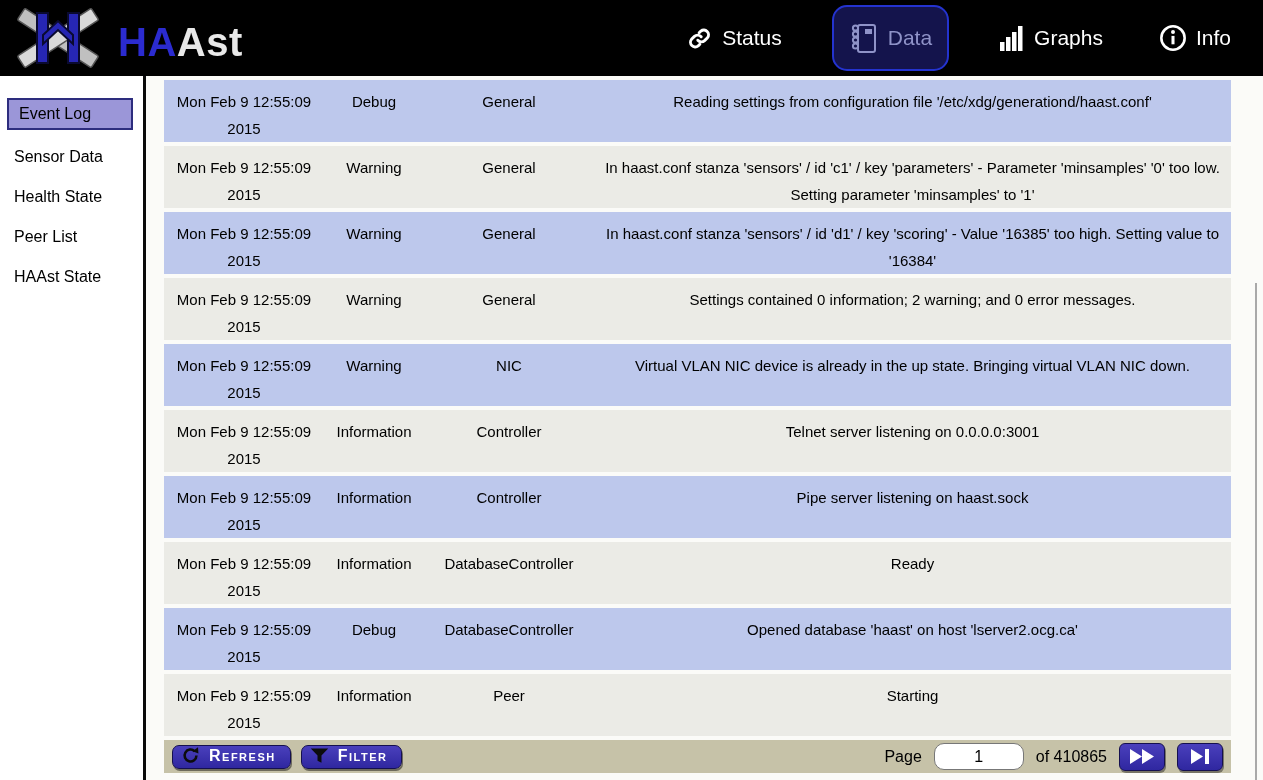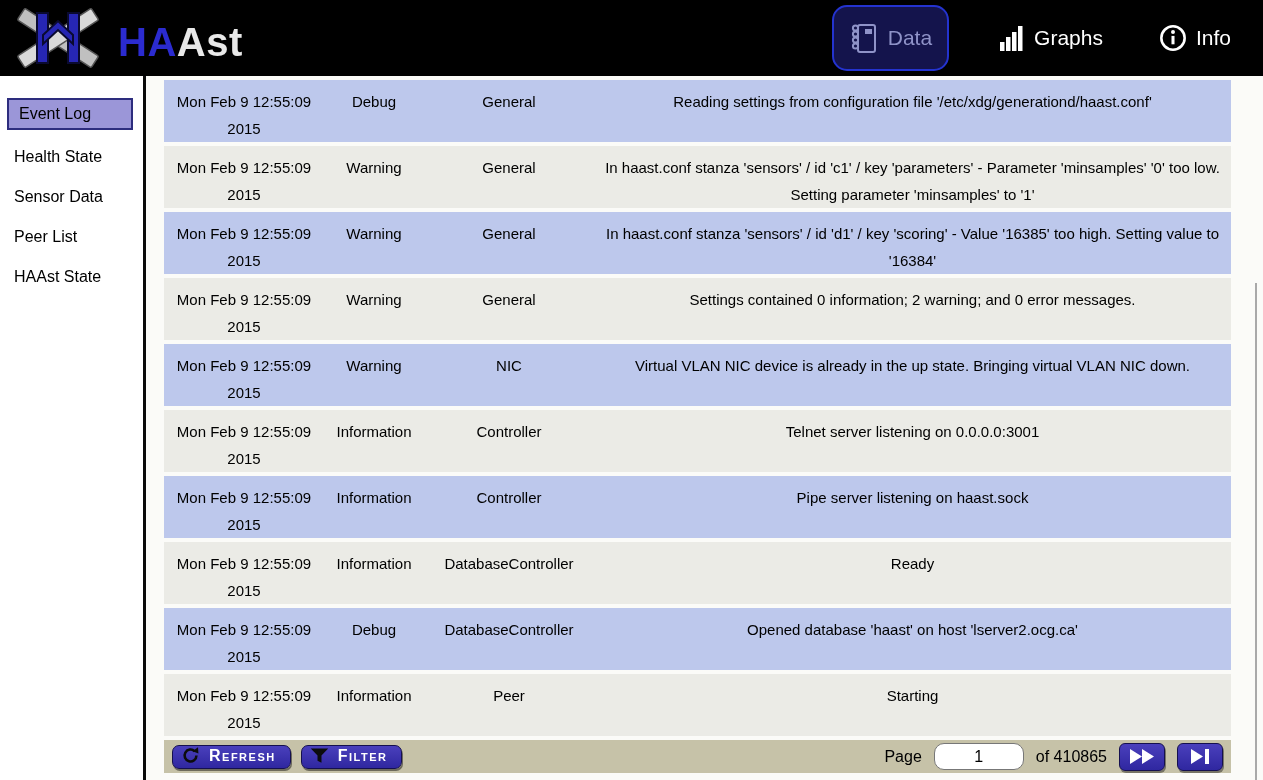--- a/index.html
+++ b/index.html
@@ -106,20 +106,29 @@
           <rect x="27" y="5" width="11" height="50"></rect>
           <rect x="58" y="5" width="11" height="50"></rect>
           <polygon points="33,27 48,13 63,27 63,36 48,22 33,36"></polygon>
         </g>
       </svg>
     </span>
     <span class="logo-text"><span class="logo-ha">HA</span><span class="logo-ast">Ast</span></span>
   </div>
 
   <div class="nav">
+    <div class="nav-item">
+      <span class="icon">
+        <svg width="27" height="27" viewBox="0 0 24 24" fill="none" stroke="#fff" stroke-width="2.6" stroke-linecap="round">
+          <path d="M10.5 13.5a4.2 4.2 0 0 0 6 .4l2.6-2.6a4.2 4.2 0 0 0-5.9-5.9l-1.5 1.5"></path>
+          <path d="M13.5 10.5a4.2 4.2 0 0 0-6-.4l-2.6 2.6a4.2 4.2 0 0 0 5.9 5.9l1.5-1.5"></path>
+        </svg>
+      </span>
+      <span class="nav-label">Status</span>
+    </div>
 
     <div class="nav-item active">
       <span class="icon">
         <svg width="30" height="34" viewBox="0 0 30 34" fill="none" stroke="#8f93c8" stroke-width="2">
           <rect x="9" y="4" width="17" height="27" rx="2"></rect>
           <rect x="16" y="8" width="7" height="5" fill="#8f93c8" stroke="none"></rect>
           <circle cx="6.5" cy="7" r="2.6"></circle>
           <circle cx="6.5" cy="13" r="2.6"></circle>
           <circle cx="6.5" cy="19" r="2.6"></circle>
           <circle cx="6.5" cy="25" r="2.6"></circle>
@@ -149,22 +158,22 @@
         </svg>
       </span>
       <span class="nav-label">Info</span>
     </div>
   </div>
 </div>
 
 <div class="layout">
   <div class="sidebar">
     <div class="sidebar-item active">Event Log</div>
+    <div class="sidebar-item">Sensor Data</div>
     <div class="sidebar-item">Health State</div>
-    <div class="sidebar-item">Sensor Data</div>
     <div class="sidebar-item">Peer List</div>
     <div class="sidebar-item">HAAst State</div>
   </div>
 
   <div class="main">
     <table class="event-table">
       <tbody>
         <tr>
           <td class="col-ts">Mon Feb 9 12:55:09 2015</td>
           <td class="col-sev">Debug</td>

